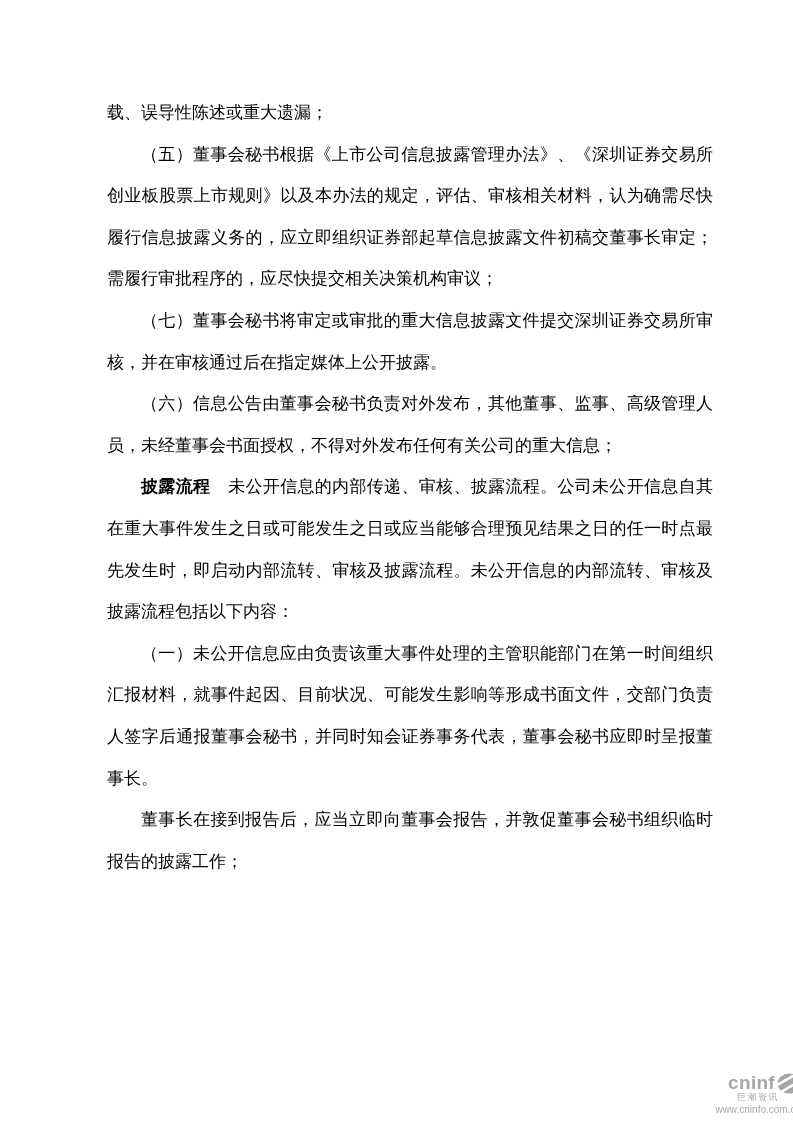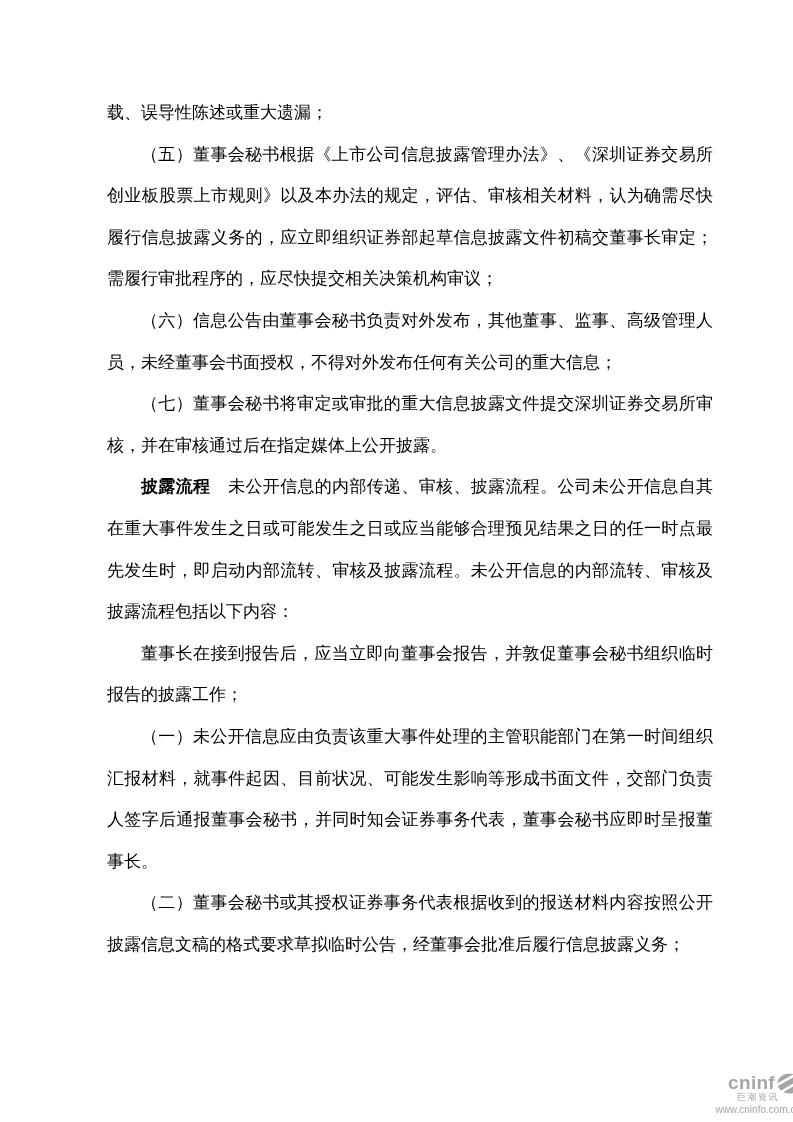--- a/index.html
+++ b/index.html
@@ -40,28 +40,27 @@
   .logo-cn { font-size: 9px; letter-spacing: 1.5px; text-align: right; margin: -2px 22px 0 0; line-height: 1.2; }
   .logo-url { font-size: 10px; margin-top: 1px; text-align: center; line-height: 1.2; }
 </style>
 </head>
 <body>
 
 <div class="page">
   <div class="content">
     <p class="para">载、误导性陈述或重大遗漏；</p>
     <p class="para indent">（五）董事会秘书根据《上市公司信息披露管理办法》、《深圳证券交易所创业板股票上市规则》以及本办法的规定，评估、审核相关材料，认为确需尽快履行信息披露义务的，应立即组织证券部起草信息披露文件初稿交董事长审定；需履行审批程序的，应尽快提交相关决策机构审议；</p>
+    <p class="para indent">（七）董事会秘书将审定或审批的重大信息披露文件提交深圳证券交易所审核，并在审核通过后在指定媒体上公开披露。</p>
     <p class="para indent">（六）信息公告由董事会秘书负责对外发布，其他董事、监事、高级管理人员，未经董事会书面授权，不得对外发布任何有关公司的重大信息；</p>
-    <p class="para indent">（七）董事会秘书将审定或审批的重大信息披露文件提交深圳证券交易所审核，并在审核通过后在指定媒体上公开披露。</p>
     <p class="para indent">
       <b class="lead">披露流程</b><span>未公开信息的内部传递、审核、披露流程。公司未公开信息自其在重大事件发生之日或可能发生之日或应当能够合理预见结果之日的任一时点最先发生时，即启动内部流转、审核及披露流程。未公开信息的内部流转、审核及披露流程包括以下内容：</span>
     </p>
+    <p class="para indent">（一）未公开信息应由负责该重大事件处理的主管职能部门在第一时间组织汇报材料，就事件起因、目前状况、可能发生影响等形成书面文件，交部门负责人签字后通报董事会秘书，并同时知会证券事务代表，董事会秘书应即时呈报董事长。</p>
     <p class="para indent">董事长在接到报告后，应当立即向董事会报告，并敦促董事会秘书组织临时报告的披露工作；</p>
-    <p class="para indent">（一）未公开信息应由负责该重大事件处理的主管职能部门在第一时间组织汇报材料，就事件起因、目前状况、可能发生影响等形成书面文件，交部门负责人签字后通报董事会秘书，并同时知会证券事务代表，董事会秘书应即时呈报董事长。</p>
-    <p class="para indent">（二）董事会秘书或其授权证券事务代表根据收到的报送材料内容按照公开披露信息文稿的格式要求草拟临时公告，经董事会批准后履行信息披露义务；</p>
   </div>
 
   <div class="logo">
     <div class="logo-row">
       <span class="logo-brand">cninf</span>
       <span class="logo-icon">
         <svg width="24" height="21" viewBox="0 0 24 21" aria-hidden="true">
           <ellipse cx="12" cy="10.5" rx="11.5" ry="10" fill="#a6a6a6"></ellipse>
           <g fill="#ffffff" transform="rotate(-30 12 10.5)">
             <rect x="-4" y="4.6" width="32" height="2.6" rx="1.3"></rect>

